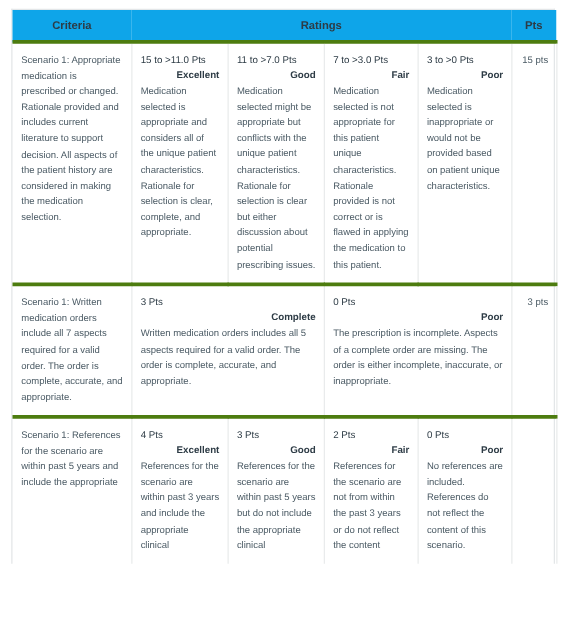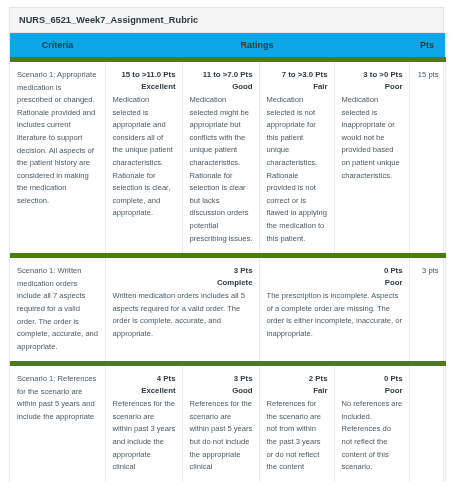--- a/index.html
+++ b/index.html
@@ -60,45 +60,44 @@
     vertical-align: top;
     padding: 7px 6px 8px 7px;
     font-size: 7.6px;
     line-height: 12.6px;
     color: #4a5a64;
   }
   table.rubric-table tr.body-row > td:first-child {
     border-left: none;
   }
   table.rubric-table tr.body-row {
-    border-top: 5px solid #4d7c0f;
+    border-top: 3px solid #4d7c0f;
   }
   td.criteria-cell {
     font-size: 8.2px;
     line-height: 14px;
     color: #4a5a64;
     border-top: 1px solid #e3e6e8;
   }
   td.rating-cell {
     border-top: 1px solid #e3e6e8;
   }
   td.pts-cell {
     border-top: 1px solid #e3e6e8;
     text-align: right;
     vertical-align: middle;
     font-size: 8.2px;
     color: #4a5a64;
   }
   .rating-points {
-    font-weight: bold;
+    font-weight: normal;
     color: #2d3b45;
     font-size: 7.8px;
     line-height: 11.5px;
     display: block;
-    text-align: right;
   }
   .rating-label {
     font-weight: bold;
     color: #2d3b45;
     font-size: 7.8px;
     line-height: 11.5px;
     display: block;
     margin-bottom: 2px;
     text-align: right;
   }
@@ -114,21 +113,20 @@
   col.c-r3 { width: 75px; }
   col.c-r4 { width: 75px; }
   col.c-pts { width: 36px; }
 </style>
 </head>
 <body>
 
 <div class="rubric-wrap">
   <div class="rubric">
 
-    <div class="rubric-title">NURS_6521_Week7_Assignment_Rubric</div>
 
     <table class="rubric-table">
       <colgroup>
         <col class="c-criteria">
         <col class="c-r1">
         <col class="c-r2">
         <col class="c-r3">
         <col class="c-r4">
         <col class="c-pts">
       </colgroup>
@@ -146,21 +144,21 @@
         <tr class="body-row">
           <td class="criteria-cell">Scenario 1: Appropriate medication is prescribed or changed. Rationale provided and includes current literature to support decision. All aspects of the patient history are considered in making the medication selection.</td>
           <td class="rating-cell">
             <span class="rating-points">15 to &gt;11.0 Pts</span>
             <span class="rating-label">Excellent</span>
             <span class="rating-desc">Medication selected is appropriate and considers all of the unique patient characteristics. Rationale for selection is clear, complete, and appropriate.</span>
           </td>
           <td class="rating-cell">
             <span class="rating-points">11 to &gt;7.0 Pts</span>
             <span class="rating-label">Good</span>
-            <span class="rating-desc">Medication selected might be appropriate but conflicts with the unique patient characteristics. Rationale for selection is clear but lacks discussion orders potential prescribing issues.</span>
+            <span class="rating-desc">Medication selected might be appropriate but conflicts with the unique patient characteristics. Rationale for selection is clear but either discussion about potential prescribing issues.</span>
           </td>
           <td class="rating-cell">
             <span class="rating-points">7 to &gt;3.0 Pts</span>
             <span class="rating-label">Fair</span>
             <span class="rating-desc">Medication selected is not appropriate for this patient unique characteristics. Rationale provided is not correct or is flawed in applying the medication to this patient.</span>
           </td>
           <td class="rating-cell">
             <span class="rating-points">3 to &gt;0 Pts</span>
             <span class="rating-label">Poor</span>
             <span class="rating-desc">Medication selected is inappropriate or would not be provided based on patient unique characteristics.</span>

